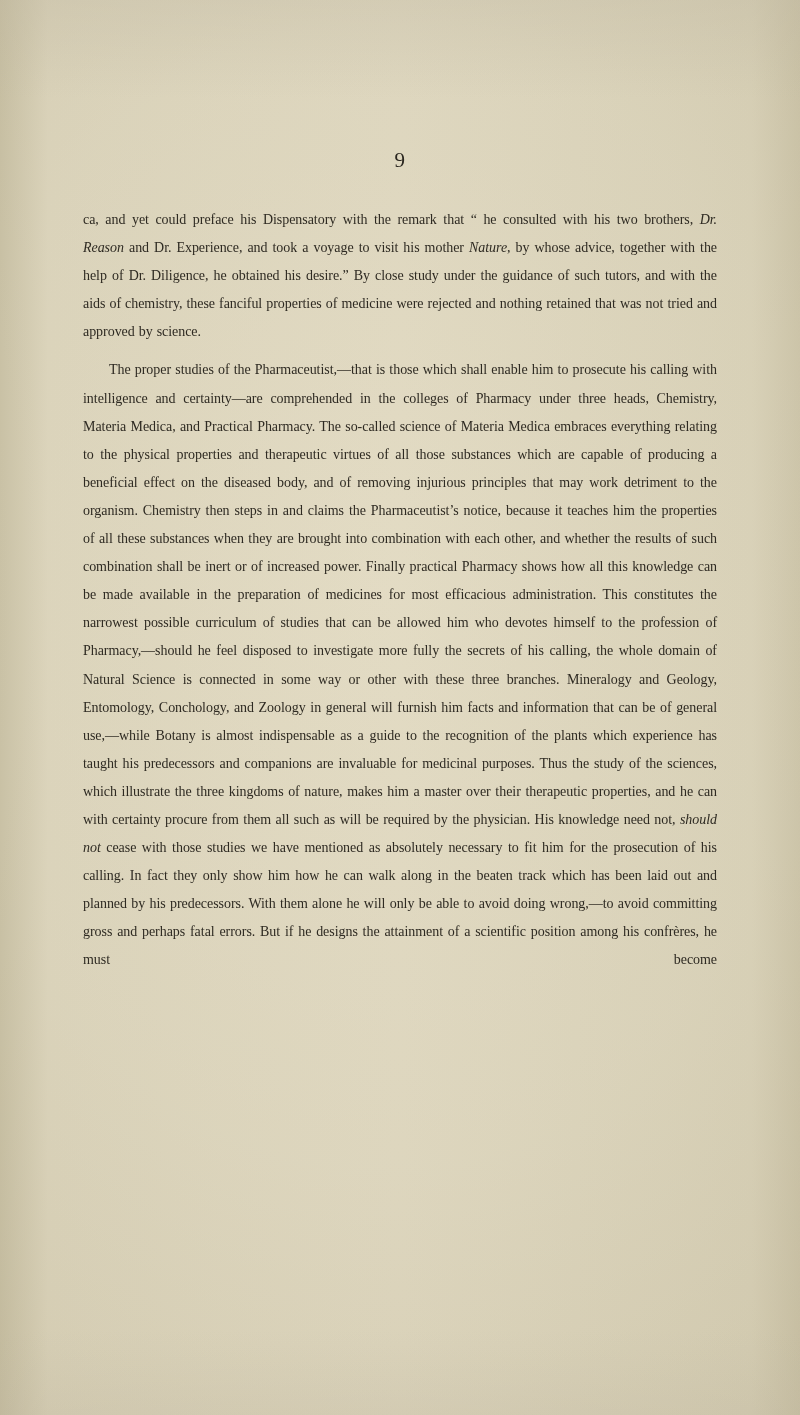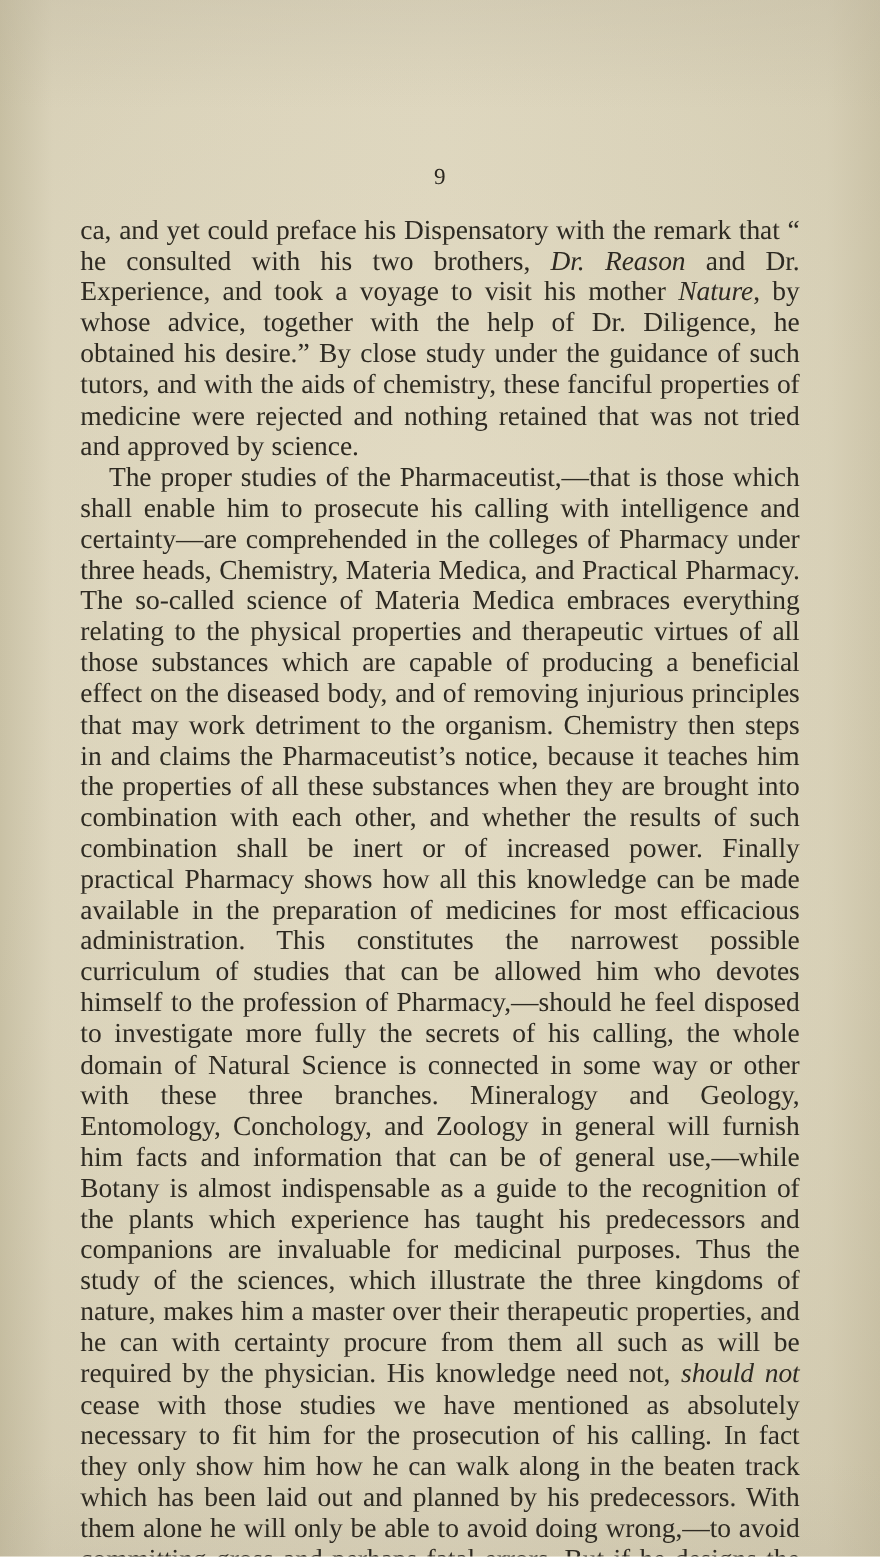--- a/index.html
+++ b/index.html
@@ -52,24 +52,24 @@
   }
 
   .textblock {
     position: absolute;
     top: 196px;
     left: 73px;
     width: 654px;
   }
 
   p.para {
-    margin: 0;
+    margin: 10px;
     text-align: justify;
     text-align-last: left;
-    font-size: 25px;
+    font-size: 14px;
     line-height: 28.1px;
     letter-spacing: -0.05px;
     word-spacing: 0.6px;
     color: #2e2a22;
     text-indent: 0;
   }
   p.para + p.para {
     text-indent: 26px;
   }
   p.para.last {

